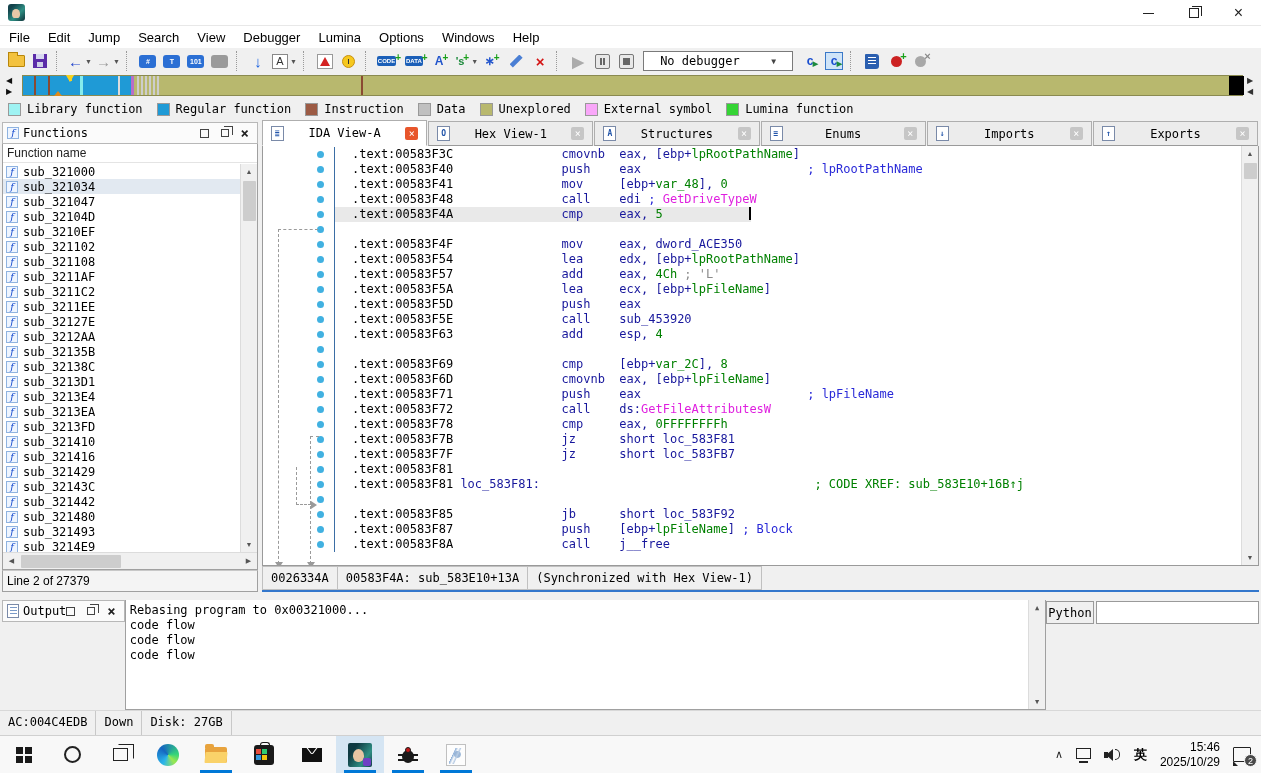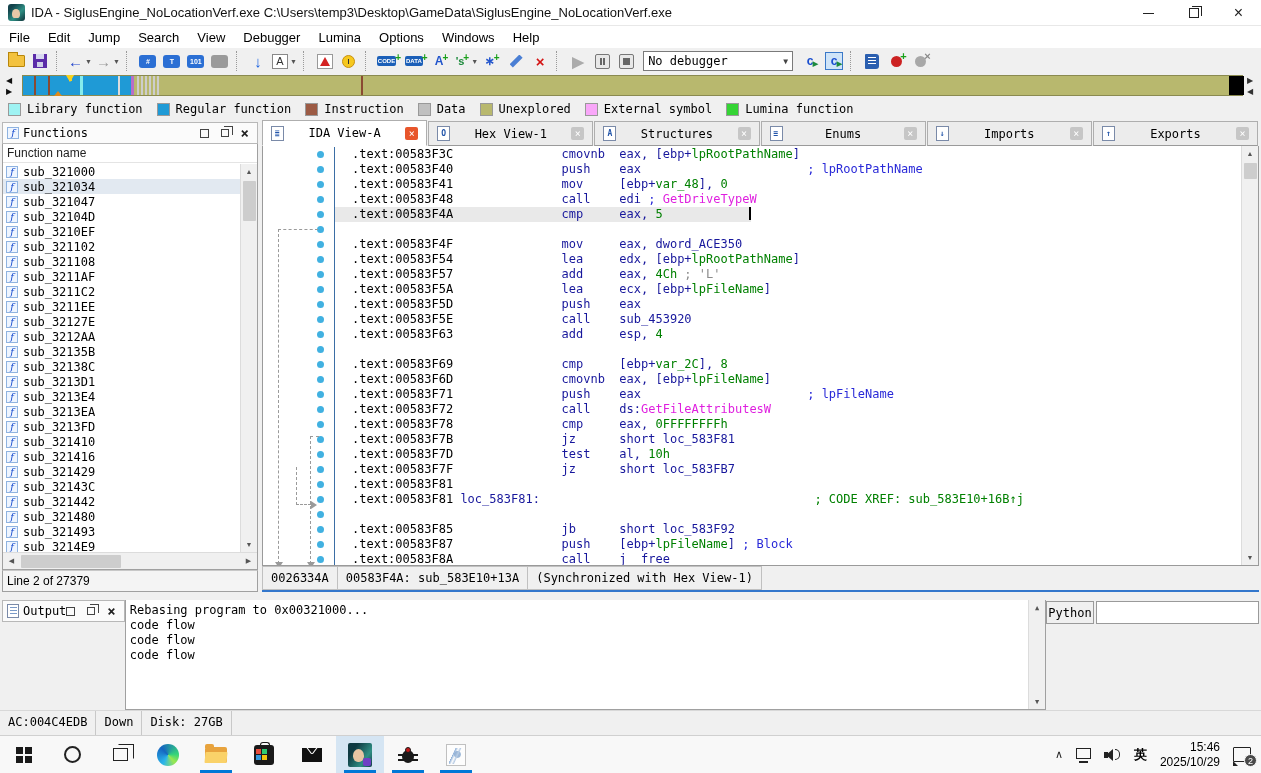--- a/index.html
+++ b/index.html
@@ -42,21 +42,21 @@
   .icon-clock{width:13px;height:13px;border-radius:50%;background:#f6c81e;border:1px solid #c89010;position:relative}
   .icon-clock::after{content:"";position:absolute;left:5px;top:3px;width:1px;height:5px;background:#333}
   .chip{background:#1b5fb8;color:#fff;font-size:6px;font-weight:bold;padding:2px 1px;border-radius:2px;letter-spacing:0}
   .plusmark{color:#19a019;font-weight:bold;font-size:10px;margin-left:-2px;margin-top:-8px}
   .plus-blue{color:#2255cc;font-weight:bold;font-size:12px}
   .plus-green{color:#1c8a3c;font-weight:bold;font-size:11px}
   .icon-pencil{width:13px;height:13px;background:linear-gradient(135deg,#señ 0,#4a7fd4 65%,#f0b000 65%);background:linear-gradient(135deg,#4a7fd4 65%,#f0b000 65%);clip-path:polygon(0 75%,75% 0,100% 25%,25% 100%)}
   .pausebox,.stopbox{width:15px;height:15px;border:1px solid #777;border-radius:2px;background:#e8e8e8;display:flex;align-items:center;justify-content:center;gap:1px}
   .pausebox i{width:2px;height:7px;background:#666}
   .stopbox i{width:7px;height:7px;background:#666}
-  .tb-select{width:150px;height:20px;border:1px solid #7a7a7a;background:#fff;display:flex;align-items:center;font-size:12px;padding:0 4px;margin:0 3px}
+  .tb-select{width:150px;height:20px;border:1px solid #7a7a7a;background:#fff;display:flex;align-items:center;font-size:12px;padding:0 16px;margin:0 3px}
   .tb-select .arrow{margin-left:auto;font-size:8px;color:#444}
   .cbox{width:18px;height:18px;display:flex;align-items:center;justify-content:center;font-size:12px;font-weight:bold;color:#1b4fd0;position:relative;border:1px solid transparent}
   .cbox.active{background:#cfe4f8;border:1px solid #3a78c8}
   .cbox .mini{position:absolute;right:0;bottom:1px;font-size:7px;color:#1c8a3c}
   .icon-book{width:14px;height:15px;background:#2b5fb0;border-radius:1px 3px 3px 1px;position:relative}
   .icon-book::after{content:"";position:absolute;left:3px;top:3px;width:8px;height:1px;background:#fff;box-shadow:0 3px 0 #fff,0 6px 0 #fff}
   .bp{width:11px;height:11px;border-radius:50%;position:relative}
   .bp.add{background:#cc2222}
   .bp.del{background:#a8a8a8}
   .bp span{position:absolute;right:-5px;top:-6px;font-weight:bold;font-size:11px}
@@ -191,21 +191,20 @@
   #tray-clock{font-size:12px;text-align:right;line-height:1.25}
   .i-notif{width:18px;height:15px;border:1.5px solid #222;border-radius:1px;position:relative;background:#f8f8f8}
   .i-notif::before{content:"";position:absolute;left:-1px;bottom:-5px;border-left:5px solid #222;border-top:5px solid transparent}
   .i-notif .badge{position:absolute;right:-7px;bottom:-6px;width:13px;height:13px;border-radius:50%;background:#4a4a4a;color:#fff;font-size:9px;display:flex;align-items:center;justify-content:center;border:1.5px solid #f8f8f8}
 </style>
 </head>
 <body>
 
 <div id="titlebar">
   <div id="app-icon"></div>
-  <div id="title-text">IDA - SiglusEngine_NoLocationVerf.exe C:\Users\temp3\Desktop\GameData\SiglusEngine_NoLocationVerf.exe</div>
   <div id="win-btns">
     <div class="winbtn">
         <span class="ic-min"></span>
       </div>
     <div class="winbtn">
         <span class="ic-max"></span>
       </div>
     <div class="winbtn">
         <span class="ic-close">×</span>
       </div>
@@ -568,21 +567,20 @@
         <div class="dline"><span class="dmargin"><span class="dot"></span></span><span class="dtext"><span class="seg-a">.text:00583F5D</span><span class="seg-i">               push    </span><span class="seg-i">eax</span></span></div>
         <div class="dline"><span class="dmargin"><span class="dot"></span></span><span class="dtext"><span class="seg-a">.text:00583F5E</span><span class="seg-i">               call    </span><span class="seg-i">sub_453920</span></span></div>
         <div class="dline"><span class="dmargin"><span class="dot"></span></span><span class="dtext"><span class="seg-a">.text:00583F63</span><span class="seg-i">               add     </span><span class="seg-i">esp, </span><span class="seg-g">4</span></span></div>
         <div class="dline"><span class="dmargin"><span class="dot"></span></span></div>
         <div class="dline"><span class="dmargin"><span class="dot"></span></span><span class="dtext"><span class="seg-a">.text:00583F69</span><span class="seg-i">               cmp     </span><span class="seg-i">[ebp+</span><span class="seg-g">var_2C</span><span class="seg-i">], </span><span class="seg-g">8</span></span></div>
         <div class="dline"><span class="dmargin"><span class="dot"></span></span><span class="dtext"><span class="seg-a">.text:00583F6D</span><span class="seg-i">               cmovnb  </span><span class="seg-i">eax, [ebp+</span><span class="seg-g">lpFileName</span><span class="seg-i">]</span></span></div>
         <div class="dline"><span class="dmargin"><span class="dot"></span></span><span class="dtext"><span class="seg-a">.text:00583F71</span><span class="seg-i">               push    </span><span class="seg-i">eax</span><span class="seg-i">                       </span><span class="seg-c">; lpFileName</span></span></div>
         <div class="dline"><span class="dmargin"><span class="dot"></span></span><span class="dtext"><span class="seg-a">.text:00583F72</span><span class="seg-i">               call    </span><span class="seg-i">ds:</span><span class="seg-m">GetFileAttributesW</span></span></div>
         <div class="dline"><span class="dmargin"><span class="dot"></span></span><span class="dtext"><span class="seg-a">.text:00583F78</span><span class="seg-i">               cmp     </span><span class="seg-i">eax, </span><span class="seg-g">0FFFFFFFFh</span></span></div>
         <div class="dline"><span class="dmargin"><span class="dot"></span></span><span class="dtext"><span class="seg-a">.text:00583F7B</span><span class="seg-i">               jz      </span><span class="seg-i">short loc_583F81</span></span></div>
-        <div class="dline"><span class="dmargin"><span class="dot"></span></span><span class="dtext"><span class="seg-a">.text:00583F7D</span><span class="seg-i">               test    </span><span class="seg-i">al, </span><span class="seg-g">10h</span></span></div>
         <div class="dline"><span class="dmargin"><span class="dot"></span></span><span class="dtext"><span class="seg-a">.text:00583F7F</span><span class="seg-i">               jz      </span><span class="seg-i">short loc_583FB7</span></span></div>
         <div class="dline"><span class="dmargin"><span class="dot"></span></span><span class="dtext"><span class="seg-a">.text:00583F81</span><span class="seg-i">               </span></span></div>
         <div class="dline"><span class="dmargin"><span class="dot"></span></span><span class="dtext"><span class="seg-a">.text:00583F81</span><span class="seg-i"> </span><span class="seg-i">loc_583F81:</span><span class="seg-i">                                      </span><span class="seg-x">; CODE XREF: sub_583E10+16B↑j</span></span></div>
         <div class="dline"><span class="dmargin"><span class="dot"></span></span></div>
         <div class="dline"><span class="dmargin"><span class="dot"></span></span><span class="dtext"><span class="seg-a">.text:00583F85</span><span class="seg-i">               jb      </span><span class="seg-i">short loc_583F92</span></span></div>
         <div class="dline"><span class="dmargin"><span class="dot"></span></span><span class="dtext"><span class="seg-a">.text:00583F87</span><span class="seg-i">               push    </span><span class="seg-i">[ebp+</span><span class="seg-g">lpFileName</span><span class="seg-i">] </span><span class="seg-c">; Block</span></span></div>
         <div class="dline"><span class="dmargin"><span class="dot"></span></span><span class="dtext"><span class="seg-a">.text:00583F8A</span><span class="seg-i">               call    </span><span class="seg-i">j__free</span></span></div>
         <div id="flowlines">
           <div class="fl" style="left: 15px; top: 82px; width: 1px; height: 340px; border-left: 1px dashed rgb(154, 154, 154);"></div>
           <div class="fl" style="left: 47px; top: 289px; width: 1px; height: 133px; border-left: 1px dashed rgb(154, 154, 154);"></div>

